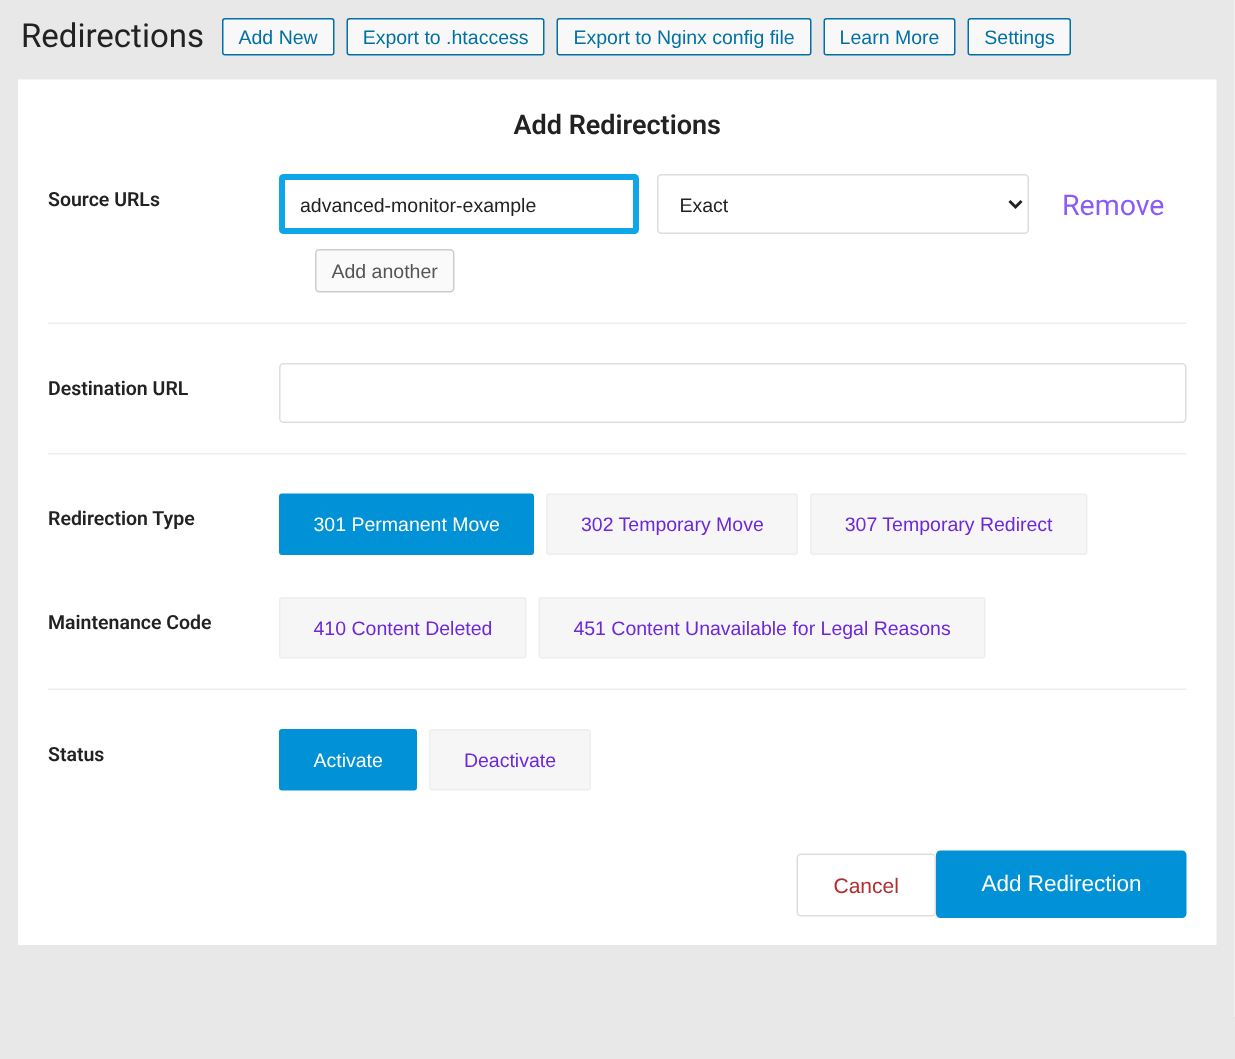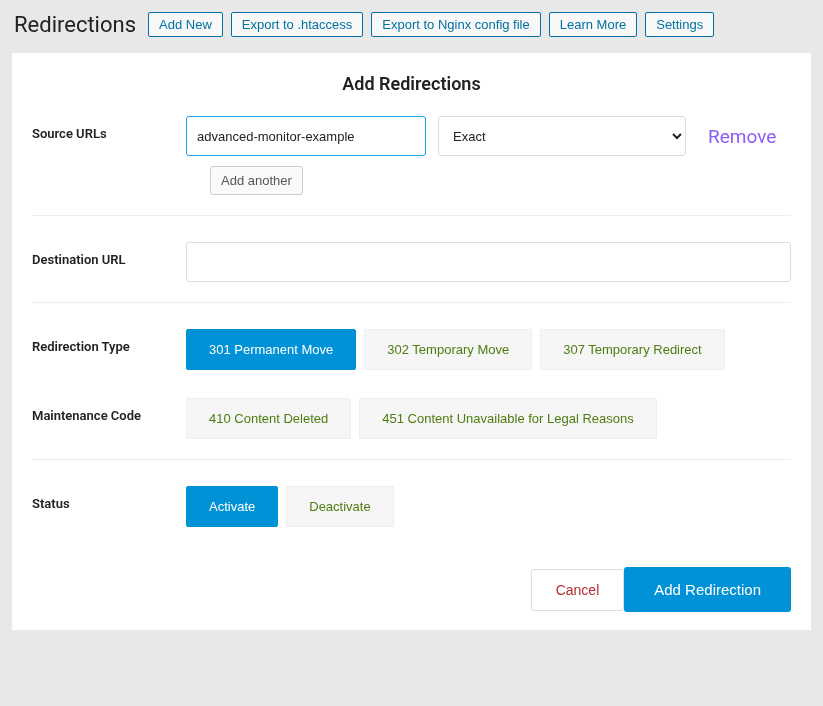--- a/index.html
+++ b/index.html
@@ -64,21 +64,21 @@
     .form-ctrl {
       flex: 1;
     }
     .src-line {
       display: flex;
       align-items: center;
       gap: 12px;
       margin-bottom: 10px;
     }
     .text-input {
-      border: 1px solid #0ea5e9;
+      border: 4px solid #0ea5e9;
       border-radius: 3px;
       padding: 8px 10px;
       font-size: 13px;
       color: #222;
       background: #fff;
       width: 240px;
       height: 40px;
     }
     .select {
       border: 1px solid #ddd;
@@ -121,21 +121,21 @@
       background: #eee;
       margin: 12px 0 26px;
     }
     .choice-group {
       display: flex;
       gap: 8px;
     }
     .choice-btn {
       border: 1px solid #eee;
       background: #f6f6f6;
-      color: #4d7c0f;
+      color: #6d28d9;
       padding: 12px 22px;
       font-size: 13px;
       border-radius: 2px;
       cursor: pointer;
     }
     .choice-btn.active {
       background: #0091d6;
       color: #fff;
       border-color: #0091d6;
     }

